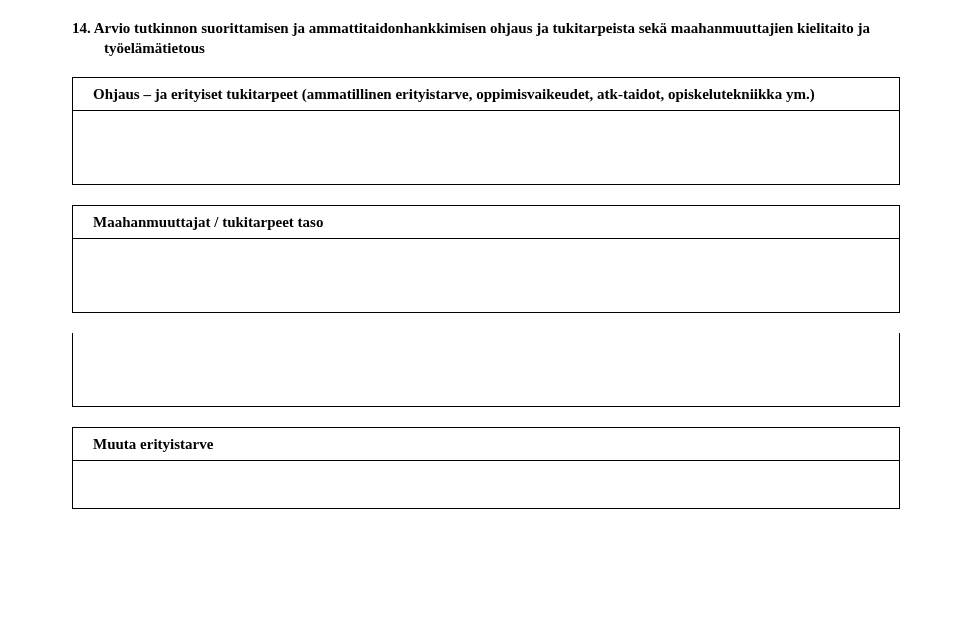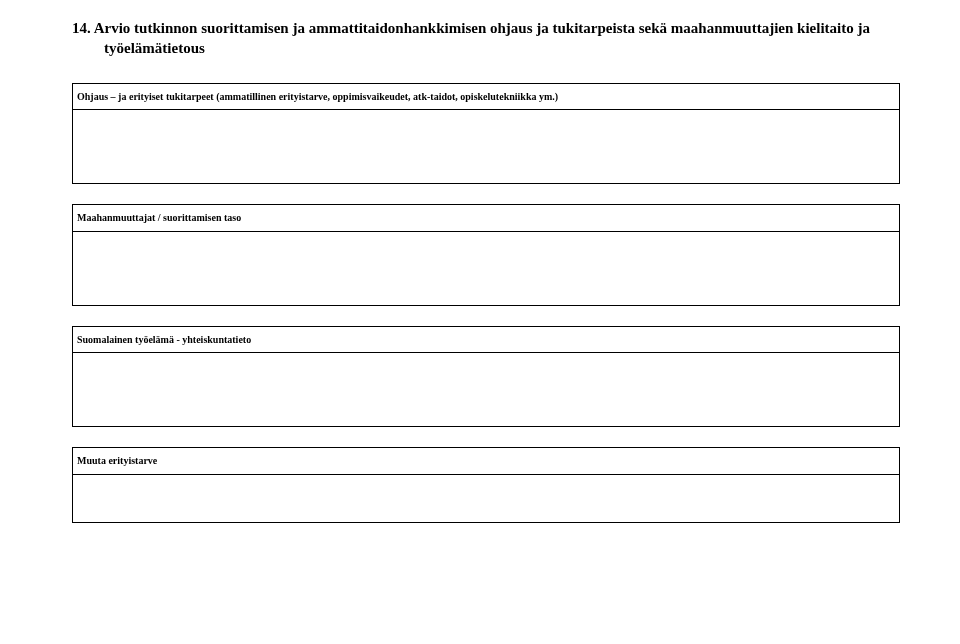--- a/index.html
+++ b/index.html
@@ -12,32 +12,32 @@
       font-family: "Times New Roman", Times, serif;
       width: 960px;
       height: 644px;
       padding: 18px 60px 18px 72px;
       color: #000;
     }
     .heading {
       font-size: 15px;
       font-weight: bold;
       line-height: 1.35;
-      margin-bottom: 24px;
+      margin-bottom: 18px;
     }
     .indented-line {
       padding-left: 32px;
     }
     .section {
       margin-bottom: 8px;
     }
     .box-top {
       border: 1px solid #000;
-      padding: 6px 8px 6px 4px;
-      font-size: 10px;
+      padding: 6px 8px 6px 20px;
+      font-size: 15px;
       font-weight: bold;
       line-height: 1.35;
     }
     .box-bottom {
       border: 1px solid #000;
       border-top: none;
       height: 74px;
     }
     .box-bottom.small {
       height: 48px;
@@ -55,28 +55,27 @@
 </div>
 
 <div class="section">
   <div class="box-top">Ohjaus – ja erityiset tukitarpeet (ammatillinen erityistarve, oppimisvaikeudet, atk-taidot, opiskelutekniikka ym.)</div>
   <div class="box-bottom"></div>
 </div>
 
 <div class="gap"></div>
 
 <div class="section">
-  <div class="box-top">Maahanmuuttajat / suorittamisen taso</div>
+  <div class="box-top">Maahanmuuttajat / tukitarpeet taso</div>
   <div class="box-bottom"></div>
 </div>
 
 <div class="gap"></div>
 
 <div class="section">
-  <div class="box-top">Suomalainen työelämä - yhteiskuntatieto</div>
   <div class="box-bottom"></div>
 </div>
 
 <div class="gap"></div>
 
 <div class="section">
   <div class="box-top">Muuta erityistarve</div>
   <div class="box-bottom small"></div>
 </div>
 

